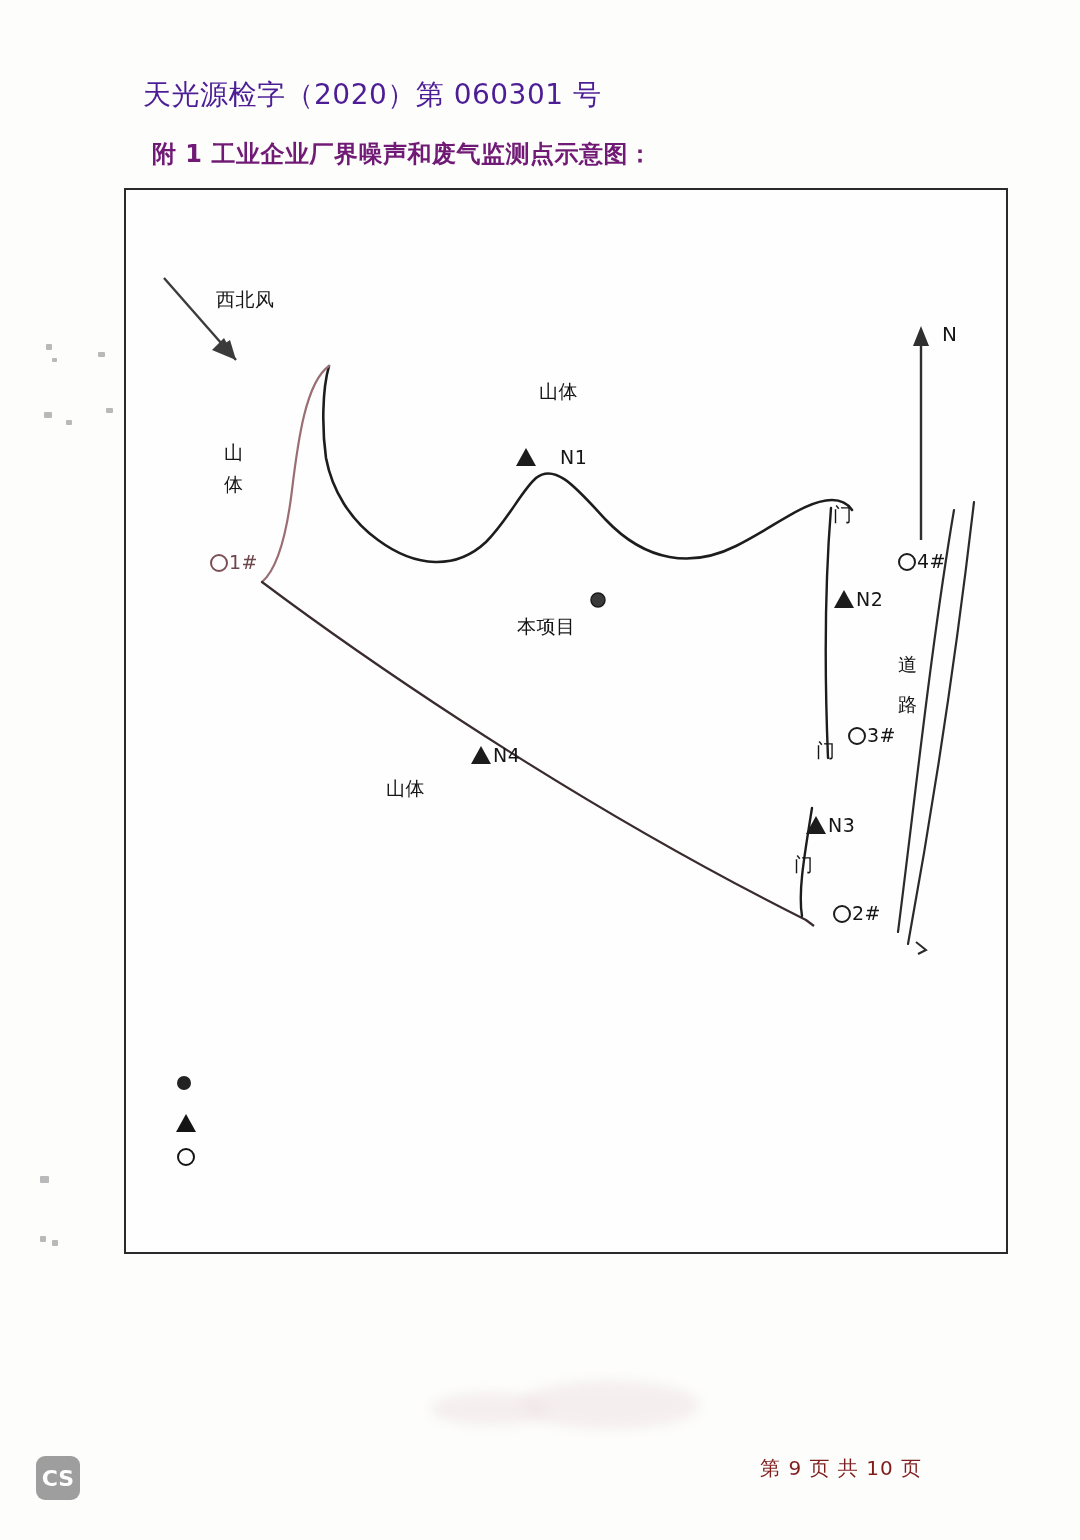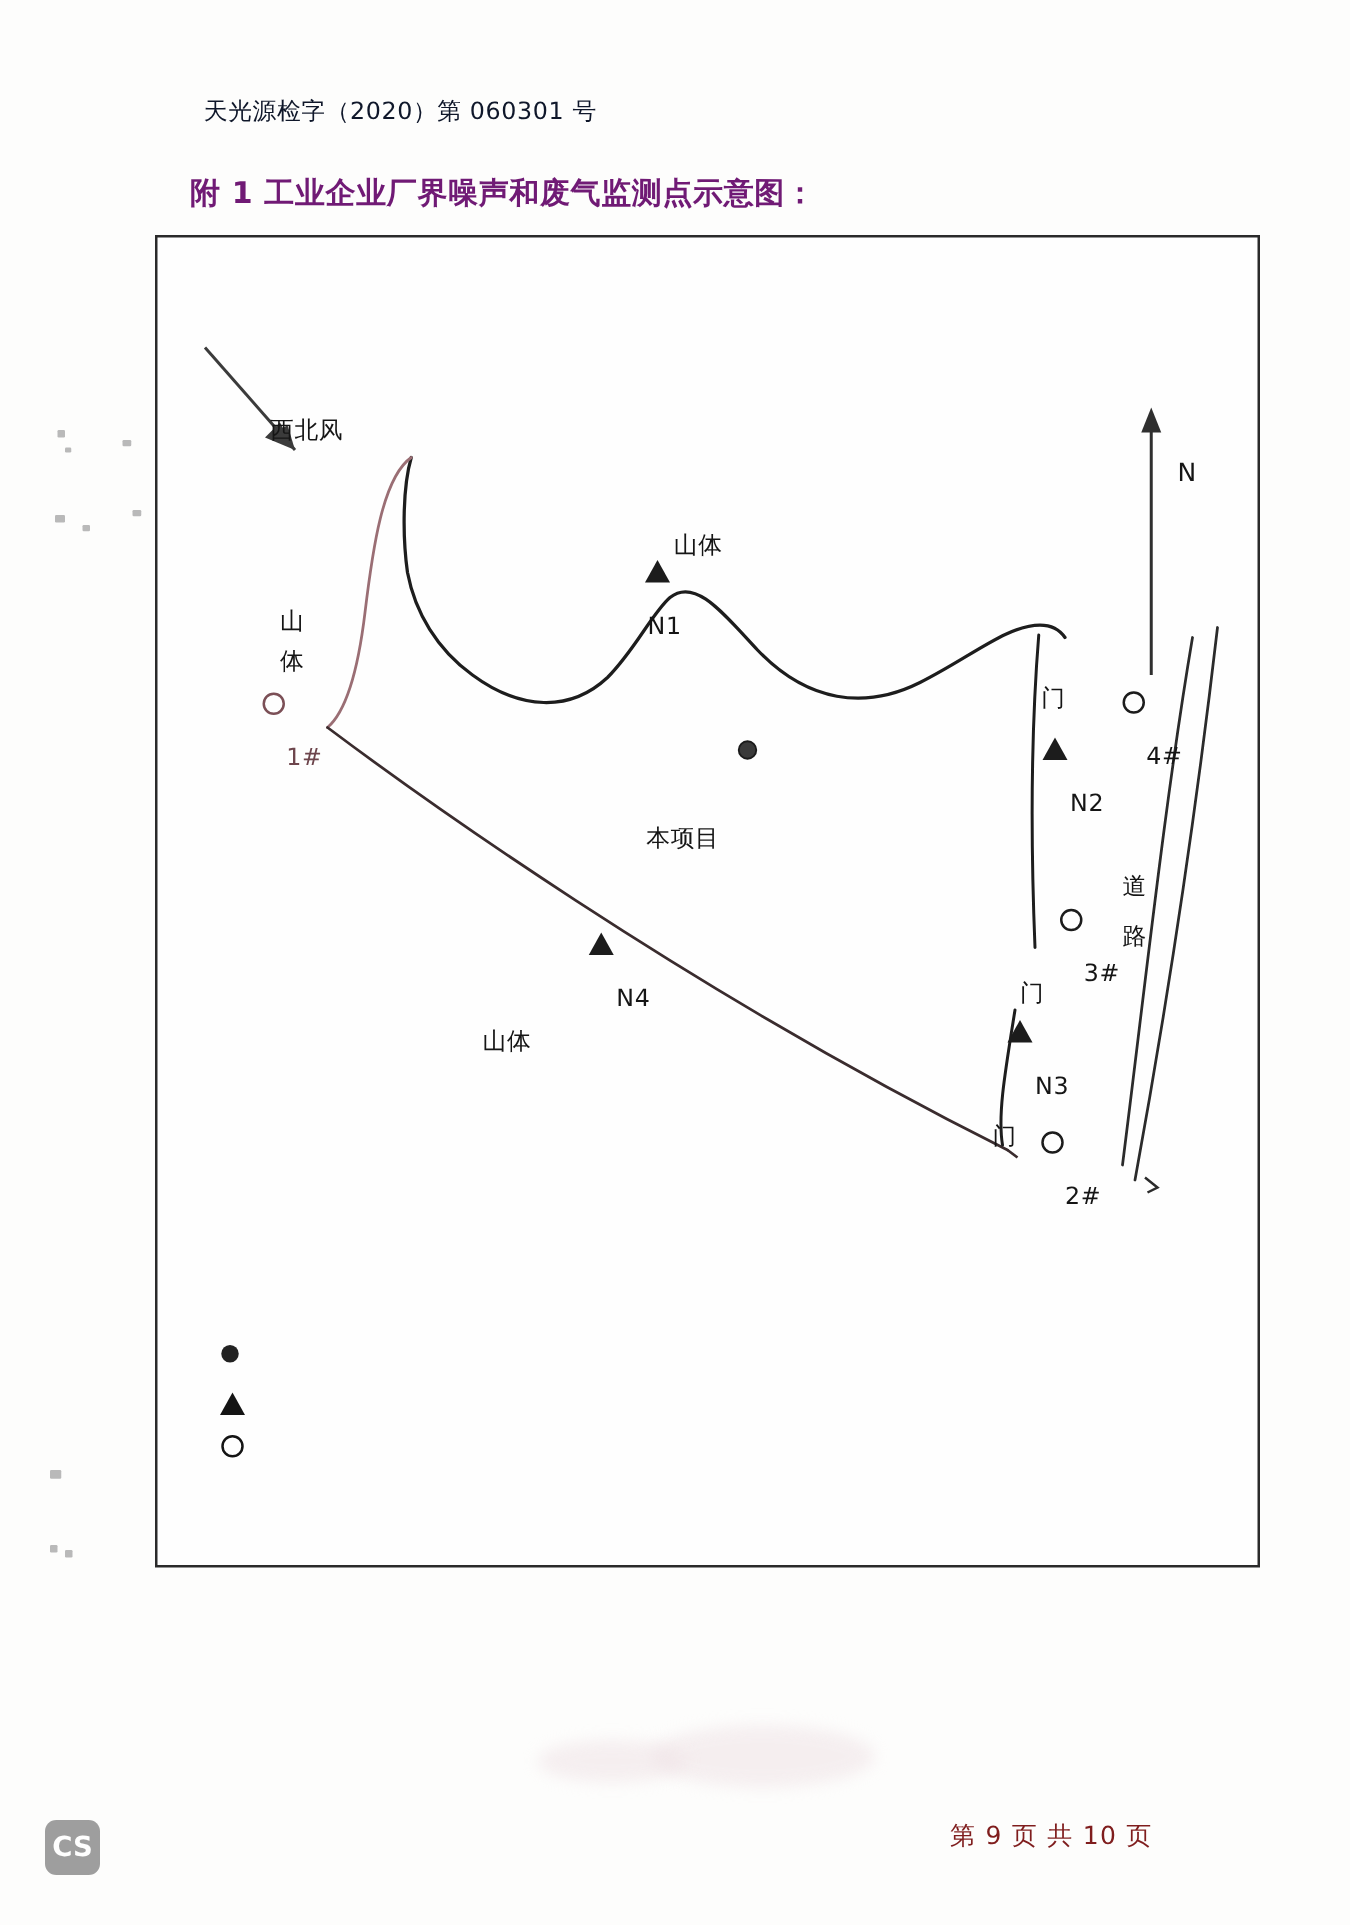--- a/index.html
+++ b/index.html
@@ -17,25 +17,25 @@
   }
   .page {
     position: absolute;
     inset: 0;
     background: #fdfdfc;
   }
 
   
   .doc-code {
     position: absolute;
-    left: 163px;
+    left: 143px;
     top: 76px;
-    font-size: 19px;
+    font-size: 28px;
     letter-spacing: 0.5px;
-    color: #0f172a;
+    color: #4c1d95;
     white-space: nowrap;
   }
   .fig-title {
     position: absolute;
     left: 152px;
     top: 138px;
     font-size: 24px;
     font-weight: bold;
     letter-spacing: 0.5px;
     color: #701a75;
@@ -62,21 +62,20 @@
     top: 0;
   }
 
   
   .lbl {
     position: absolute;
     font-size: 19px;
     color: #151515;
     white-space: nowrap;
     letter-spacing: 0.5px;
-    margin-top: 44px;
   }
 
   
   .legend {
     position: absolute;
     left: 45px;
     top: 880px;
     font-size: 19px;
     line-height: 32px;
     color: #141414;
@@ -224,21 +223,21 @@
 
       <div class="lbl" style="left:391px;top:424px;">本项目</div>
 
       <div class="lbl" style="left:772px;top:462px;">道</div>
       <div class="lbl" style="left:772px;top:502px;">路</div>
 
       <div class="lbl" style="left:707px;top:312px;">门</div>
       <div class="lbl" style="left:690px;top:548px;">门</div>
       <div class="lbl" style="left:668px;top:662px;">门</div>
 
-      <div class="lbl" style="left:392px;top:256px;">N1</div>
+      <div class="lbl" style="left:434px;top:256px;">N1</div>
       <div class="lbl" style="left:730px;top:398px;text-align:right;">N2</div>
       <div class="lbl" style="left:702px;top:624px;">N3</div>
       <div class="lbl" style="left:367px;top:554px;">N4</div>
 
       <div class="lbl" style="left:103px;top:361px;color:#6d454c;">1#</div>
       <div class="lbl" style="left:726px;top:712px;">2#</div>
       <div class="lbl" style="left:741px;top:534px;">3#</div>
       <div class="lbl" style="left:791px;top:360px;">4#</div>
 
 

